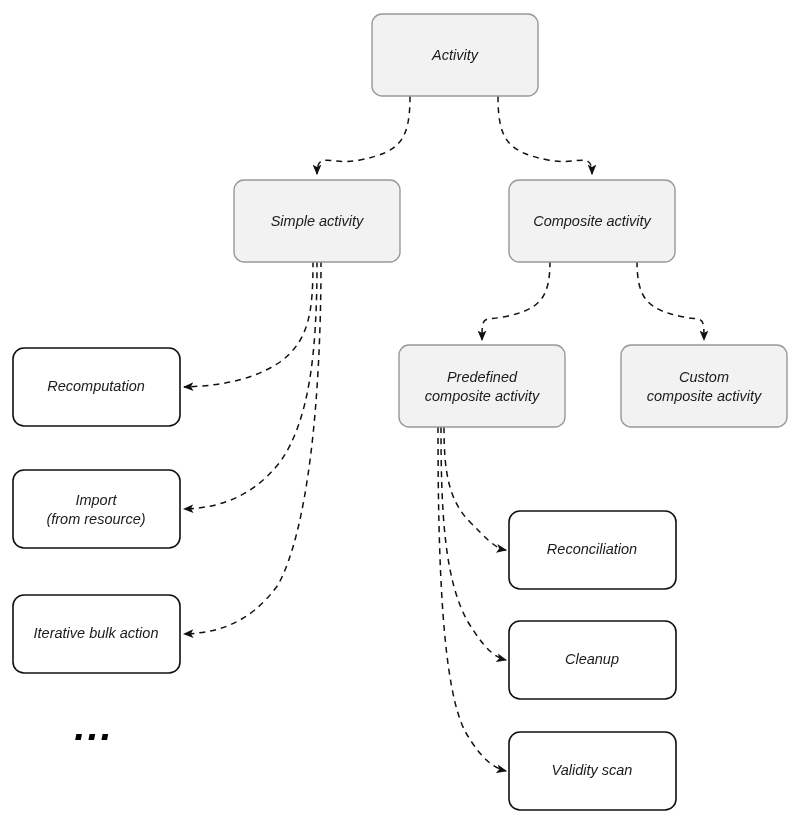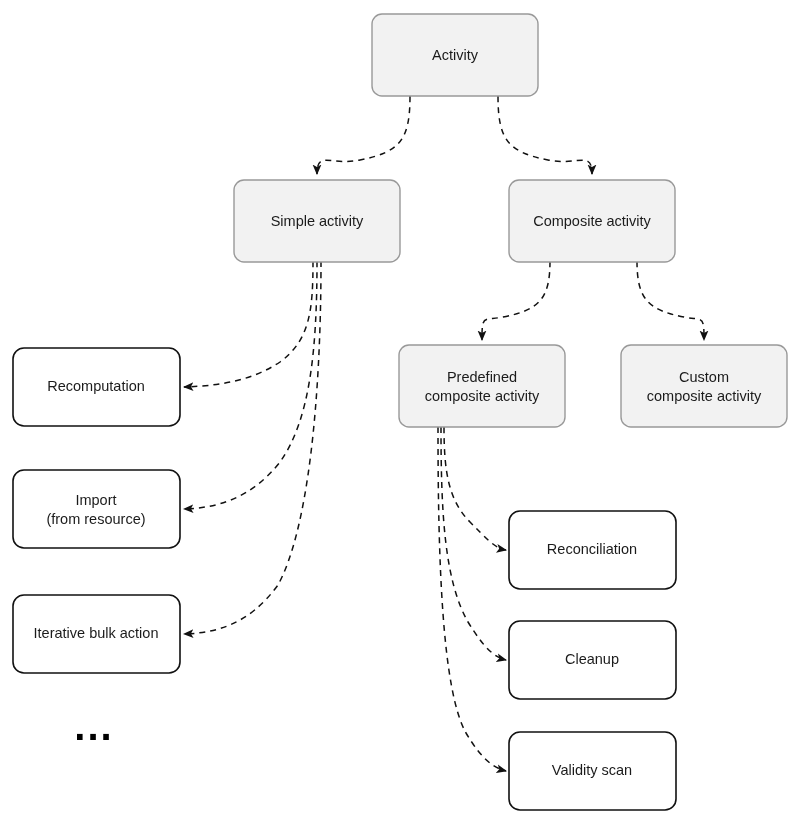--- a/index.html
+++ b/index.html
@@ -11,20 +11,21 @@
     width: 800px;
     height: 827px;
     font-family: "Liberation Sans", sans-serif;
     overflow: hidden;
   }
   #diagram-root {
     position: relative;
     width: 800px;
     height: 595px;
     background: #ffffff;
+    font-style: italic;
   }
   svg#diagram-canvas {
     position: absolute;
     top: 0;
     left: 0;
     width: 800px;
     height: 827px;
     display: block;
   }
   .node-rect-gray {

